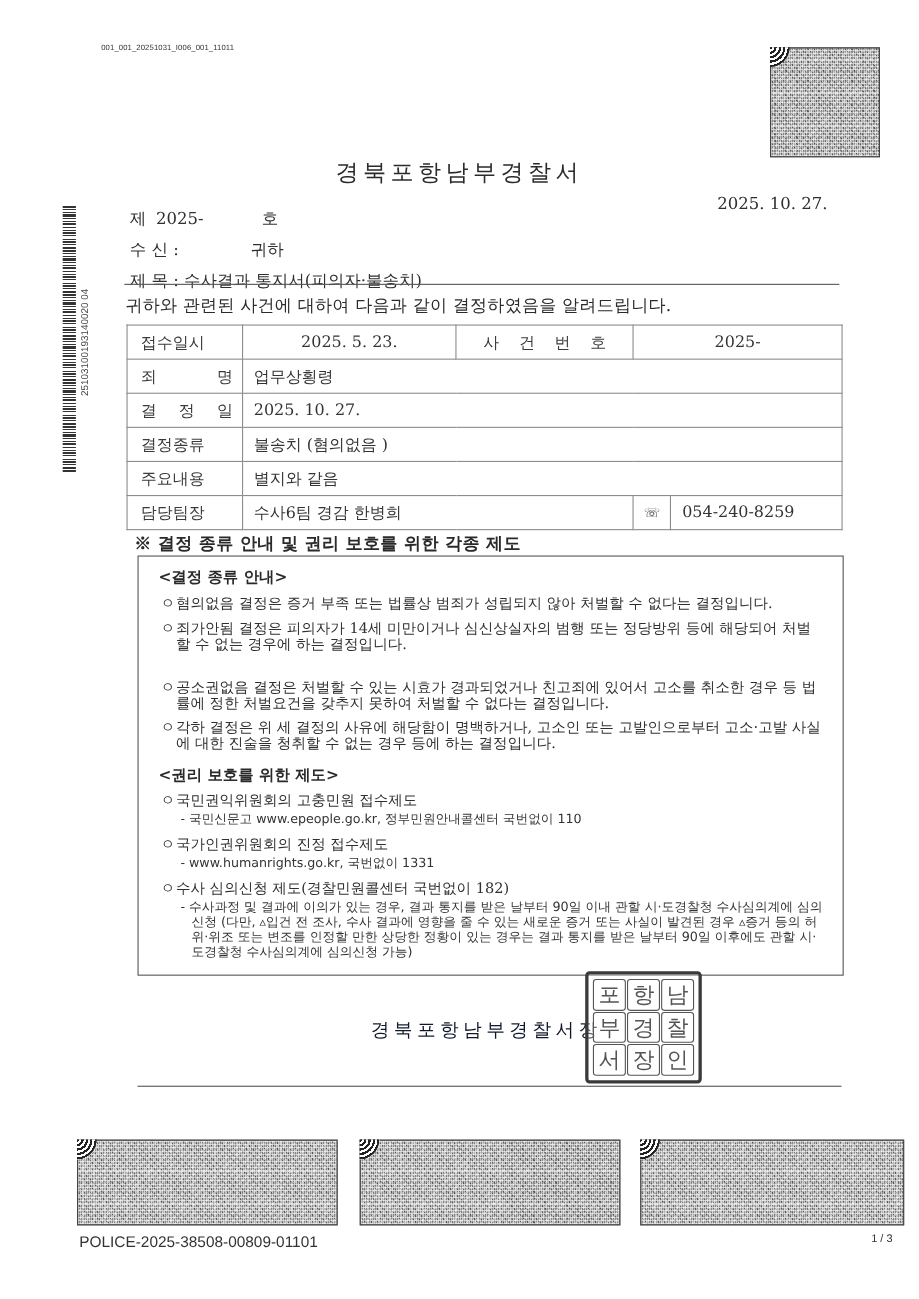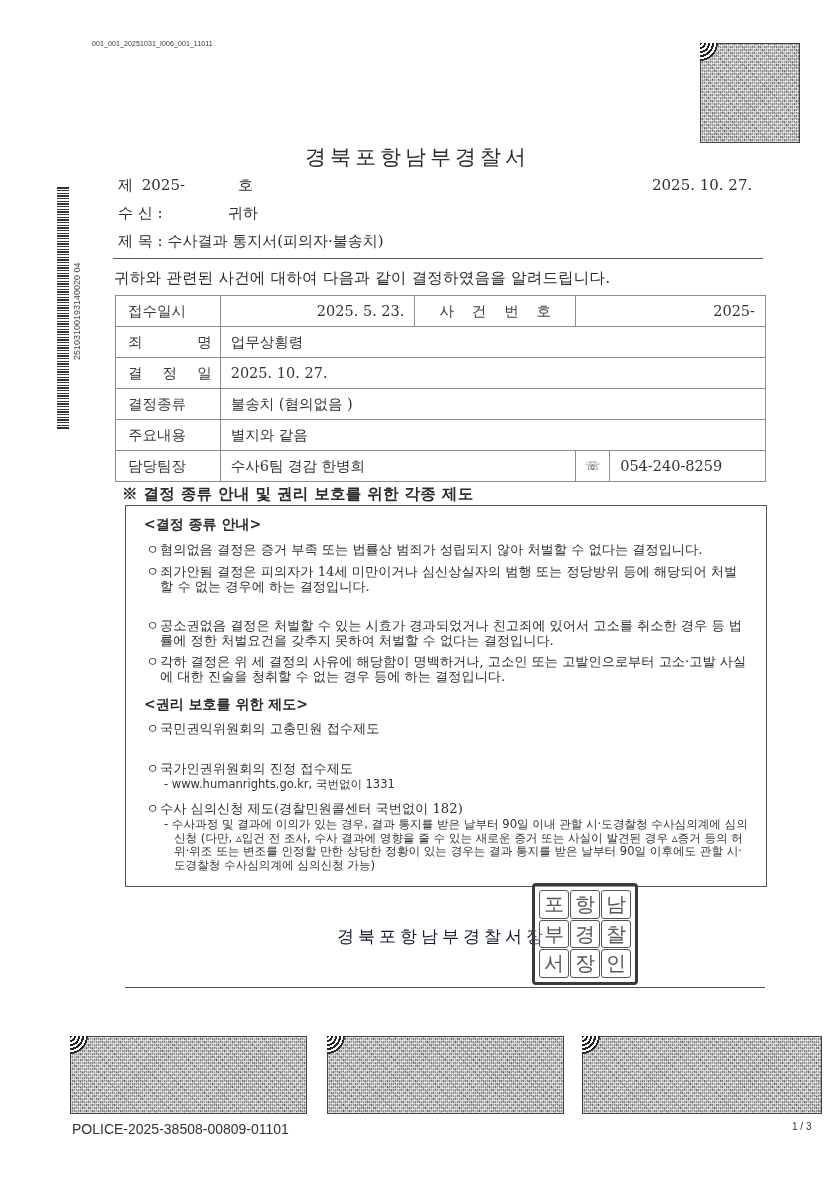--- a/index.html
+++ b/index.html
@@ -33,37 +33,37 @@
     position: absolute; left: 57px; top: 187px; width: 12px; height: 243px;
     background: repeating-linear-gradient(180deg, #333 0 2px, #fff 2px 3px, #333 3px 4px, #fff 4px 6px, #333 6px 7px, #fff 7px 8px);
   }
   .barcode-v-text {
     position: absolute; left: 72px; top: 360px; transform-origin: left top; transform: rotate(-90deg);
     font-family: "Liberation Sans", sans-serif; font-size: 9px; color: #444; white-space: nowrap;
   }
 
   .org-title { position: absolute; left: 0; width: 835px; top: 143px; text-align: center; font-size: 21px; letter-spacing: 4px; color: #2a2a2a; }
 
-  .meta-line { position: absolute; left: 118px; font-size: 15px; color: #2f2f2f; }
+  .meta-line { position: absolute; left: 118px; font-size: 15px; color: #2f2f2f; margin-top: 14px; }
   .row-no { top: 176px; }
   .row-no .num { margin-left: 4px; }
   .row-no .ho { position: absolute; left: 120px; top: 0; }
   .date-top { position: absolute; left: 652px; top: 176px; font-size: 15px; color: #2f2f2f; }
   .row-to { top: 204px; }
   .row-to .val { position: absolute; left: 110px; top: 0; white-space: nowrap; }
   .row-subj { top: 232px; white-space: nowrap; }
   .hr-top { position: absolute; left: 113px; width: 650px; top: 258px; border-top: 1.5px solid #555; }
 
   .intro { position: absolute; left: 114px; top: 268px; font-size: 15.5px; color: #2a2a2a; white-space: nowrap; letter-spacing: 0.2px; }
 
   
   table.info { position: absolute; left: 115px; top: 295px; width: 651px; border-collapse: collapse; font-size: 14.5px; color: #333; }
   table.info td { border: 1px solid #8c8c8c; height: 31px; padding: 0 10px; white-space: nowrap; }
   table.info td.th { width: 86px; text-align: justify; text-align-last: justify; letter-spacing: 0; color: #3a3a3a; padding: 0 8px 0 12px; }
-  table.info td.center { text-align: right; margin-left: 43px; }
+  table.info td.center { text-align: center; margin-left: 43px; }
   table.info .phone-icon { width: 28px; text-align: center; padding: 0; font-size: 12px; }
   table.info { border-top: 1.5px solid #666; border-bottom: 1.5px solid #666; }
 
   .notice-heading { position: absolute; left: 122px; top: 484px; font-size: 15.5px; font-weight: bold; color: #2a2a2a; white-space: nowrap; letter-spacing: 0.3px; }
 
   .box { position: absolute; left: 125px; top: 505px; width: 642px; height: 382px; border: 1.5px solid #555; }
   .box .sec { position: absolute; left: 18px; font-size: 14px; font-weight: bold; color: #2a2a2a; }
   .box .item { position: absolute; left: 20px; right: 18px; font-size: 13.2px; line-height: 15px; color: #2f2f2f; padding-left: 14px; text-indent: -14px; }
   .box .item .b { display: inline-block; width: 14px; text-indent: 0; }
   .box .sub { position: absolute; left: 38px; right: 18px; font-size: 11.5px; line-height: 13px; color: #333; padding-left: 10px; text-indent: -10px; font-family: "DejaVu Sans", sans-serif; }
@@ -154,20 +154,21 @@
   <div class="sec" style="top:10px">&lt;결정 종류 안내&gt;</div>
 
   <div class="item" style="top:36px"><span class="b">ㅇ</span><span>혐의없음 결정은 증거 부족 또는 법률상 범죄가 성립되지 않아 처벌할 수 없다는 결정입니다.</span></div>
   <div class="item" style="top:58px"><span class="b">ㅇ</span><span>죄가안됨 결정은 피의자가 14세 미만이거나 심신상실자의 범행 또는 정당방위 등에 해당되어 처벌할 수 없는 경우에 하는 결정입니다.</span></div>
   <div class="item" style="top:112px"><span class="b">ㅇ</span><span>공소권없음 결정은 처벌할 수 있는 시효가 경과되었거나 친고죄에 있어서 고소를 취소한 경우 등 법률에 정한 처벌요건을 갖추지 못하여 처벌할 수 없다는 결정입니다.</span></div>
   <div class="item" style="top:148px"><span class="b">ㅇ</span><span>각하 결정은 위 세 결정의 사유에 해당함이 명백하거나, 고소인 또는 고발인으로부터 고소·고발 사실에 대한 진술을 청취할 수 없는 경우 등에 하는 결정입니다.</span></div>
 
   <div class="sec" style="top:190px">&lt;권리 보호를 위한 제도&gt;</div>
 
   <div class="item" style="top:215px"><span class="b">ㅇ</span><span>국민권익위원회의 고충민원 접수제도</span></div>
+  <div class="sub" style="top:232px">- 국민신문고 www.epeople.go.kr, 정부민원안내콜센터 국번없이 110</div>
 
   <div class="item" style="top:255px"><span class="b">ㅇ</span><span>국가인권위원회의 진정 접수제도</span></div>
   <div class="sub" style="top:272px">- www.humanrights.go.kr, 국번없이 1331</div>
 
   <div class="item" style="top:295px"><span class="b">ㅇ</span><span>수사 심의신청 제도(경찰민원콜센터 국번없이 182)</span></div>
   <div class="sub long" style="top:312px">- 수사과정 및 결과에 이의가 있는 경우, 결과 통지를 받은 날부터 90일 이내 관할 시·도경찰청 수사심의계에 심의신청 (다만, ▵입건 전 조사, 수사 결과에 영향을 줄 수 있는 새로운 증거 또는 사실이 발견된 경우 ▵증거 등의 허위·위조 또는 변조를 인정할 만한 상당한 정황이 있는 경우는 결과 통지를 받은 날부터 90일 이후에도 관할 시·도경찰청 수사심의계에 심의신청 가능)</div>
 </div>
 
 <div class="signer">경북포항남부경찰서장</div>
 <div class="seal">

